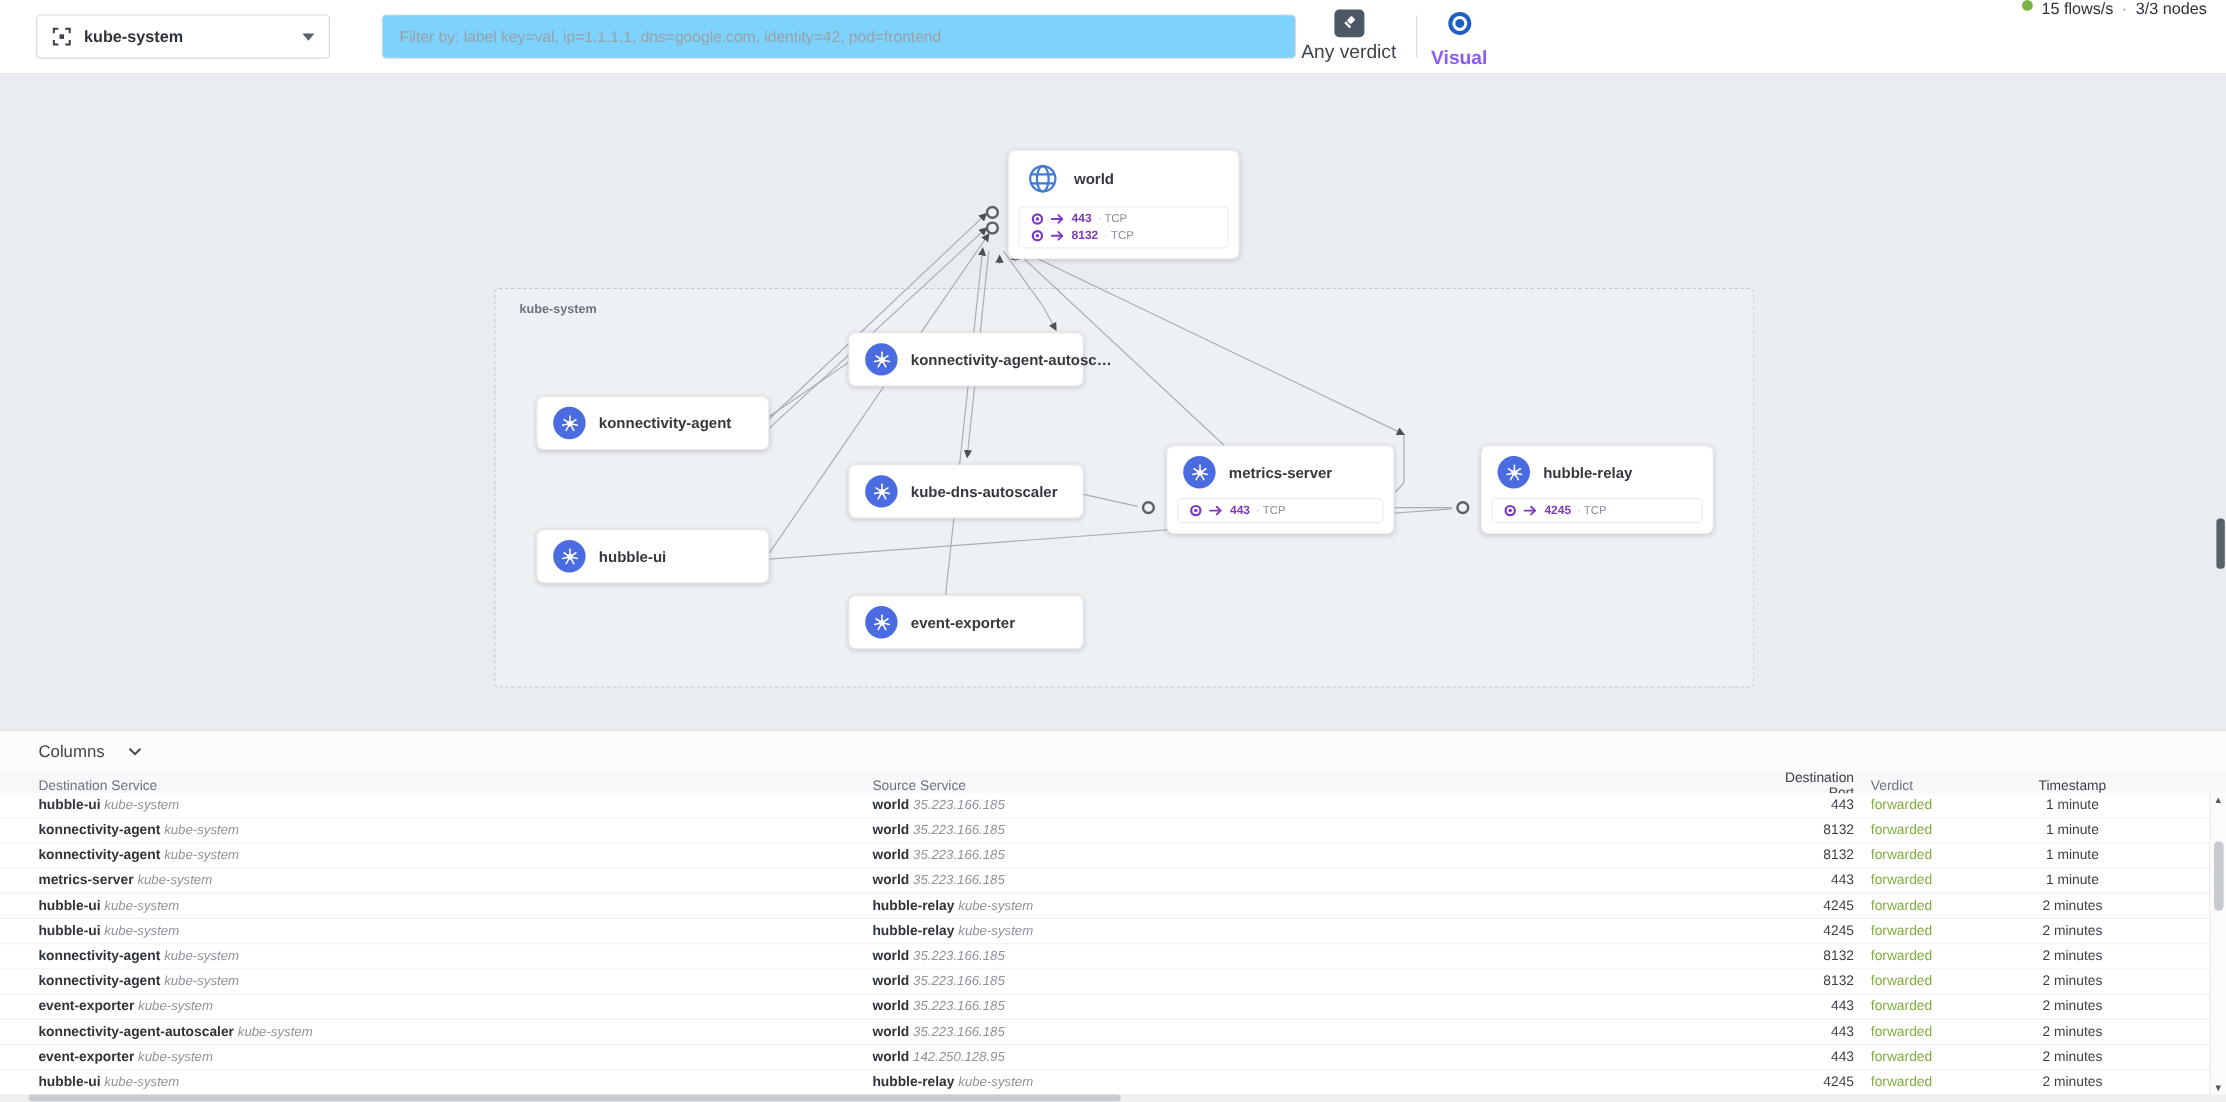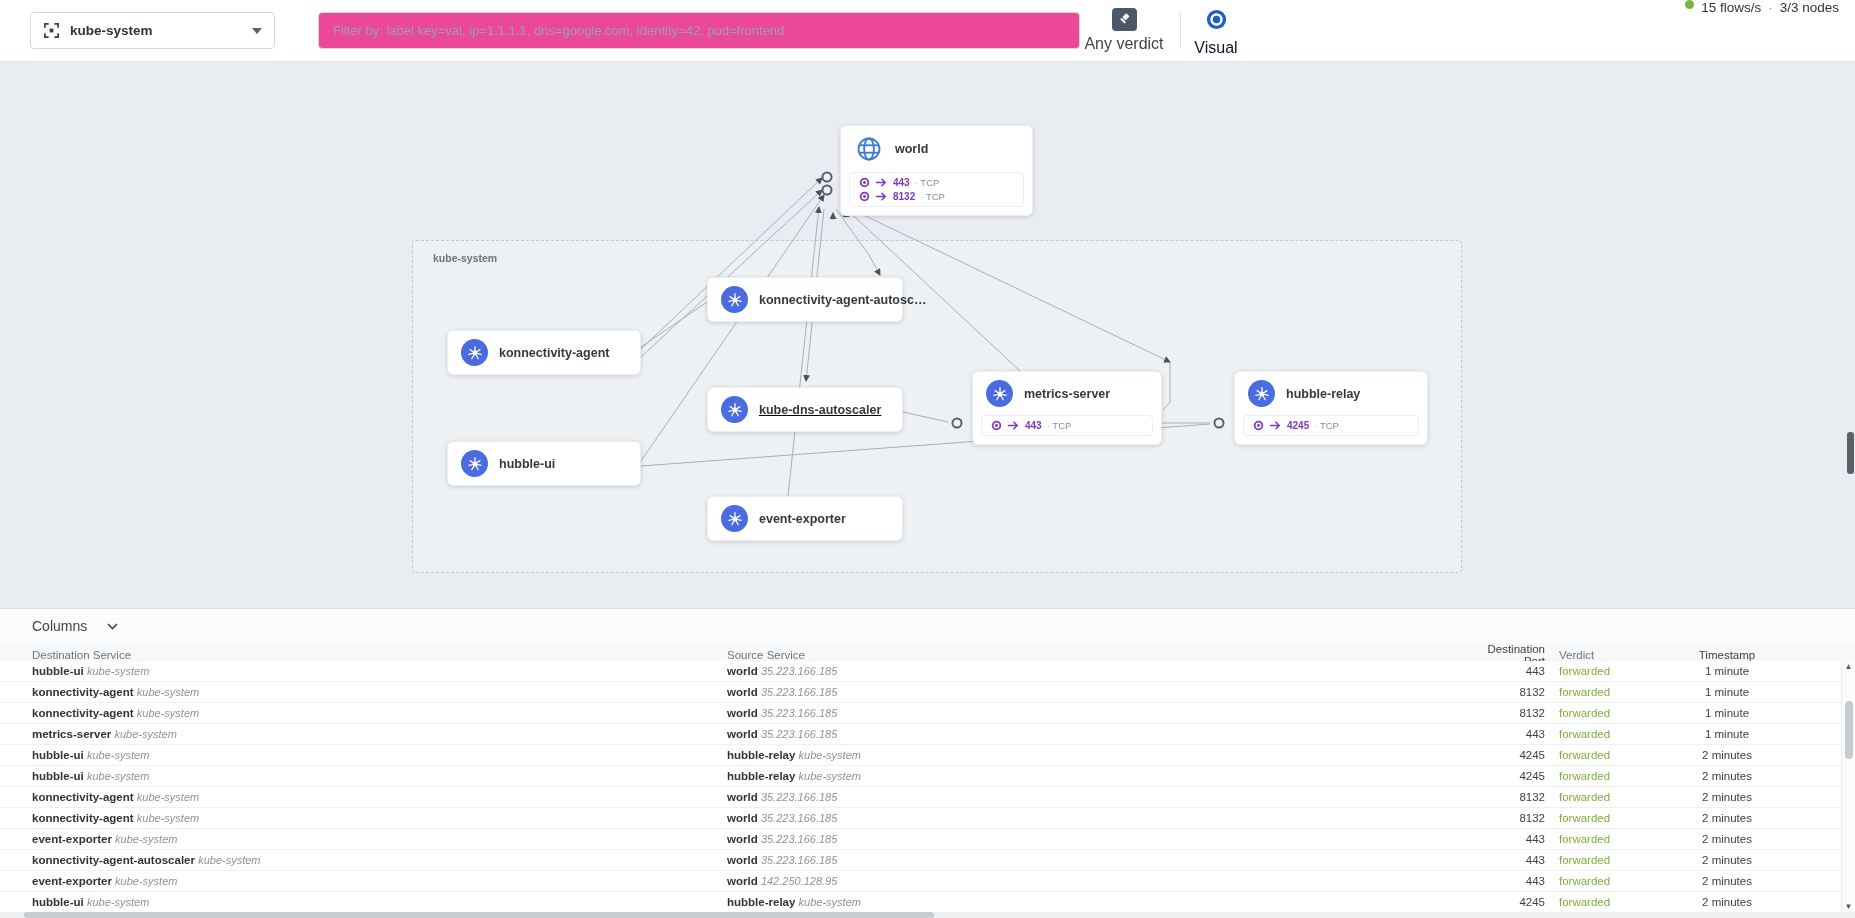--- a/index.html
+++ b/index.html
@@ -5,29 +5,29 @@
   * { margin:0; padding:0; box-sizing:border-box; }
   html,body { width:1855px; height:918px; font-family:"Liberation Sans", sans-serif; background:#e9edf1; overflow:hidden; }
   #app { position:relative; width:1744px; height:918px; }
 
   
   .topbar { position:absolute; top:0; left:0; width:1855px; height:62px; background:#ffffff; border-bottom:1px solid #e1e4e8; z-index:10; }
   .ns-select { position:absolute; left:30px; top:12px; width:245px; height:37px; border:1px solid #d5d9de; border-radius:4px; background:#fff; display:flex; align-items:center; padding:0 12px; cursor:pointer; }
   .ns-select .ns-icon { width:17px; height:17px; margin-right:10px; flex:0 0 auto; }
   .ns-select .ns-label { font-size:13.5px; font-weight:700; color:#2f343a; flex:1; }
   .ns-select .caret { width:0; height:0; border-left:5px solid transparent; border-right:5px solid transparent; border-top:6px solid #5b626b; margin-left:8px; }
-  .filter-input { position:absolute; left:318px; top:12px; width:762px; height:37px; border:1px solid #d5d9de; border-radius:4px; font-size:13px; padding:0 14px; color:#3a3f46; background:#ec4899; font-family:"Liberation Sans", sans-serif; }
+  .filter-input { position:absolute; left:318px; top:12px; width:762px; height:37px; border:1px solid #d5d9de; border-radius:4px; font-size:13px; padding:0 14px; color:#3a3f46; background:#7dd3fc; font-family:"Liberation Sans", sans-serif; }
   .filter-input::placeholder { color:#9aa0a8; }
   .tool-btn { position:absolute; top:8px; width:86px; display:flex; flex-direction:column; align-items:center; cursor:pointer; }
   .tool-btn .lbl { font-size:16px; margin-top:4px; }
   .verdict-btn { left:1081px; }
   .verdict-btn .lbl { color:#3f444b; }
   .verdict-icon { width:25px; height:23px; background:#4d5866; border-radius:4px; display:flex; align-items:center; justify-content:center; }
   .visual-btn { left:1173px; }
-  .visual-btn .lbl { color:#0f172a; font-weight:400; }
+  .visual-btn .lbl { color:#8b5cf6; font-weight:700; }
   .vdivider { position:absolute; left:1180px; top:13px; height:35px; width:1px; background:#dcdfe3; }
   .status { position:absolute; right:16px; top:0; height:62px; display:flex; gap:7px; font-size:13.5px; color:#2f343a; }
   .status .dot { width:9px; height:9px; border-radius:50%; background:#7cb342; }
   .status .sep { color:#8a9099; }
 
   
   .map { position:absolute; top:62px; left:0; width:1855px; height:546px; background:#e9edf1; z-index:1; }
   .ns-box { position:absolute; left:412px; top:178px; width:1050px; height:333px; border:1px dashed #c3c9cf; border-radius:4px; background:rgba(255,255,255,0.22); z-index:1; }
   .ns-box-label { position:absolute; left:20px; top:11px; font-size:10.5px; font-weight:700; color:#6b7280; }
   .edges { position:absolute; left:0; top:0; z-index:2; pointer-events:none; }
@@ -39,21 +39,21 @@
   .ports { margin:0 8px 8px 8px; border:1px solid #ecedf2; border-radius:4px; padding:4px 9px; display:flex; flex-direction:column; gap:3px; background:#fff; }
   .port-row { display:flex; align-items:center; gap:5px; font-size:9.5px; color:#8a9099; }
   .port-num { color:#7d3ac1; font-weight:700; font-size:10px; }
   .proto::before { content:"·  "; color:#b9bec5; }
   .map-vscroll { position:absolute; right:1px; top:370px; width:7px; height:42px; background:#5a6068; border-radius:3px; z-index:5; }
 
   
   .n-world { left:840px; top:63px;  width:193px; }
   .n-autosc { left:707px; top:215px; width:196px; }
   .n-konn  { left:447px; top:268px; width:194px; }
-  .n-dns   { left:707px; top:325px; width:196px;text-decoration:underline; }
+  .n-dns   { left:707px; top:325px; width:196px; }
   .n-metrics { left:972px; top:309px; width:190px; }
   .n-relay { left:1234px; top:309px; width:194px; }
   .n-hubble { left:447px; top:379px; width:194px; }
   .n-event { left:707px; top:434px; width:196px; }
 
   
   .panel { position:absolute; top:608px; left:0; width:1855px; height:310px; background:#fbfcfc; border-top:1px solid #d8dbde; z-index:10; }
   .columns-bar { height:34px; display:flex; align-items:center; padding-left:32px; }
   .columns-btn { display:flex; align-items:center; gap:20px; font-size:14px; color:#3f444b; cursor:pointer; }
   .thead, .t-row { display:grid; grid-template-columns:695px 740px 80px 90px 180px; padding-left:32px; align-items:center; }

